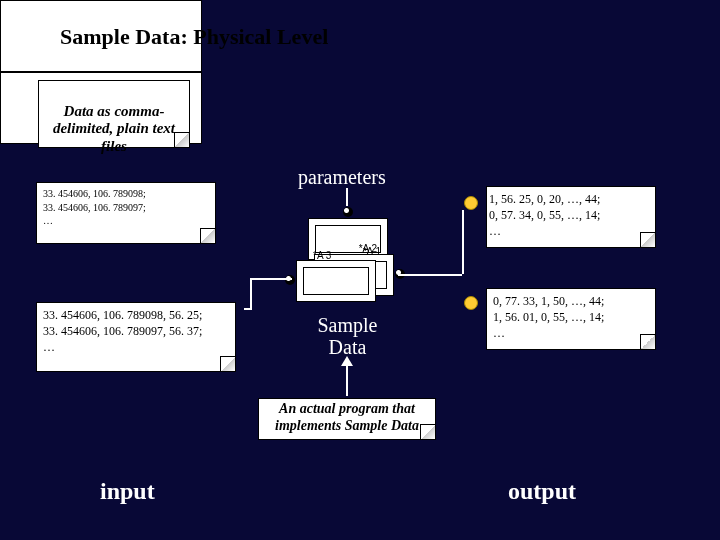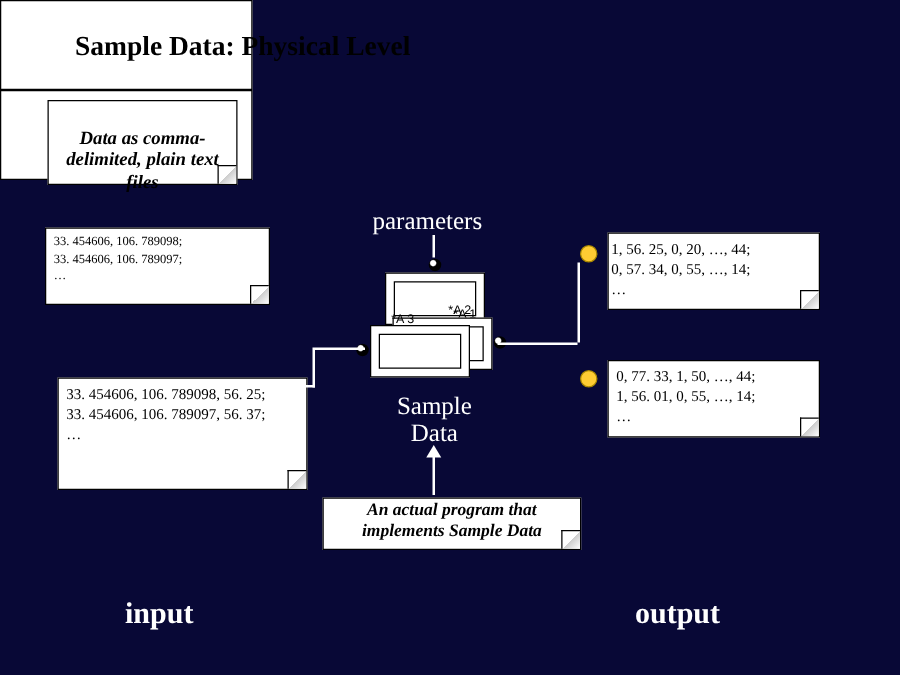--- a/index.html
+++ b/index.html
@@ -9,24 +9,24 @@
   .label-params{position:absolute;left:298px;top:166px;font-size:20px}
   .label-sample{position:absolute;left:305px;top:314px;width:85px;text-align:center;font-size:20px;line-height:1.1}
   .label-input{position:absolute;left:100px;top:478px;font-size:24px;font-weight:700}
   .label-output{position:absolute;left:508px;top:478px;font-size:24px;font-weight:700}
   .note{position:absolute;background:#fff;border:1px solid #000;font-family:"Times New Roman",serif;color:#000;white-space:pre-line;box-sizing:border-box}
   .note::after{content:"";position:absolute;right:0;bottom:0;width:14px;height:14px;background:linear-gradient(135deg,#fff 0 50%,#ccc 50%,#fff 100%);border-left:1px solid #000;border-top:1px solid #000}
   .note-title{left:38px;top:80px;width:152px;height:68px;padding:22px 8px;font-weight:700;font-style:italic;text-align:center;font-size:15px;line-height:1.15}
   .note-top{left:36px;top:182px;width:180px;height:62px;padding:4px 6px;font-size:10px;line-height:1.35}
   .note-stackA{left:30px;top:290px;width:200px;height:70px;background:#fff;border:1px solid #000}
   .note-stackB{left:36px;top:296px;width:200px;height:70px;background:#fff;border:1px solid #000}
-  .note-bottom{left:46px;top:302px;width:200px;height:90px;padding:4px 6px;font-size:12px;line-height:1.35}
+  .note-bottom{left:36px;top:302px;width:200px;height:70px;padding:4px 6px;font-size:12px;line-height:1.35}
   .note-r1{left:486px;top:186px;width:170px;height:62px;padding:4px 2px;font-size:12px;line-height:1.35}
   .note-r2{left:486px;top:288px;width:170px;height:62px;padding:4px 6px;font-size:12px;line-height:1.35}
-  .note-prog{left:258px;top:398px;width:207px;height:42px;padding:2px 6px;font-weight:700;font-style:italic;text-align:center;font-size:14px;line-height:1.2}
+  .note-prog{left:258px;top:398px;width:178px;height:42px;padding:2px 6px;font-weight:700;font-style:italic;text-align:center;font-size:14px;line-height:1.2}
   .box-outer{position:absolute;border:1px solid #000;background:#fff}
   .bo1{left:308px;top:218px;width:78px;height:40px}
   .bo2{left:314px;top:254px;width:78px;height:40px}
   .bo3{left:296px;top:260px;width:78px;height:40px}
   .box-inner{position:absolute;left:6px;top:6px;right:6px;bottom:6px;border:1px solid #000}
   .box-dot{position:absolute;width:10px;height:10px;border-radius:50%;background:radial-gradient(circle at 35% 35%,#fff 0,#fff 2px,#000 3px,#000 100%)}
   .bo1 .box-dot{left:34px;top:-12px}
   .bo2 .box-dot{right:-12px;top:14px}
   .bo3 .box-dot{left:-12px;top:14px}
   .box-lbl{position:absolute;font-size:10px;font-family:Arial,sans-serif;color:#000}

